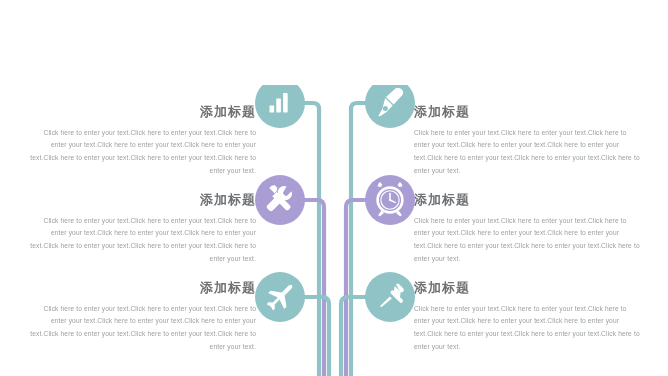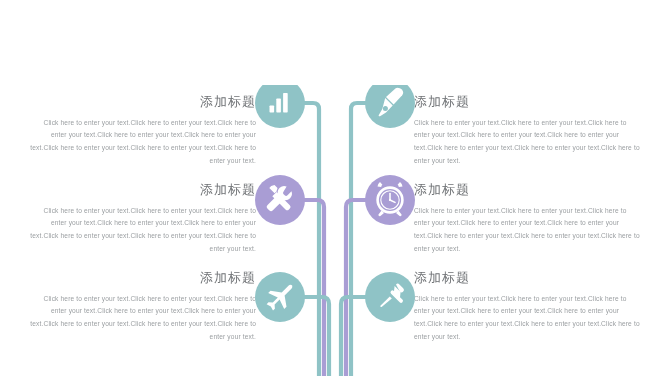--- a/index.html
+++ b/index.html
@@ -31,22 +31,22 @@
   .text-block.right { left: 414px; text-align: left;  }
 
   .row1 { top: 88px; }
   .row2 { top: 176px; }
   .row3 { top: 264px; }
 
   .block-title {
     font-size: 13px;
     color: #6f7275;
     letter-spacing: 1px;
-    margin: 6px 0 7px 0;
-    font-weight: 400;
+    margin: 16px 0 7px 0;
+    font-weight: 700;
     line-height: 1.2;
   }
   .block-body {
     font-size: 6.6px;
     line-height: 1.95;
     color: #9a9ea1;
     margin: 0;
     letter-spacing: 0.15px;
   }
 

